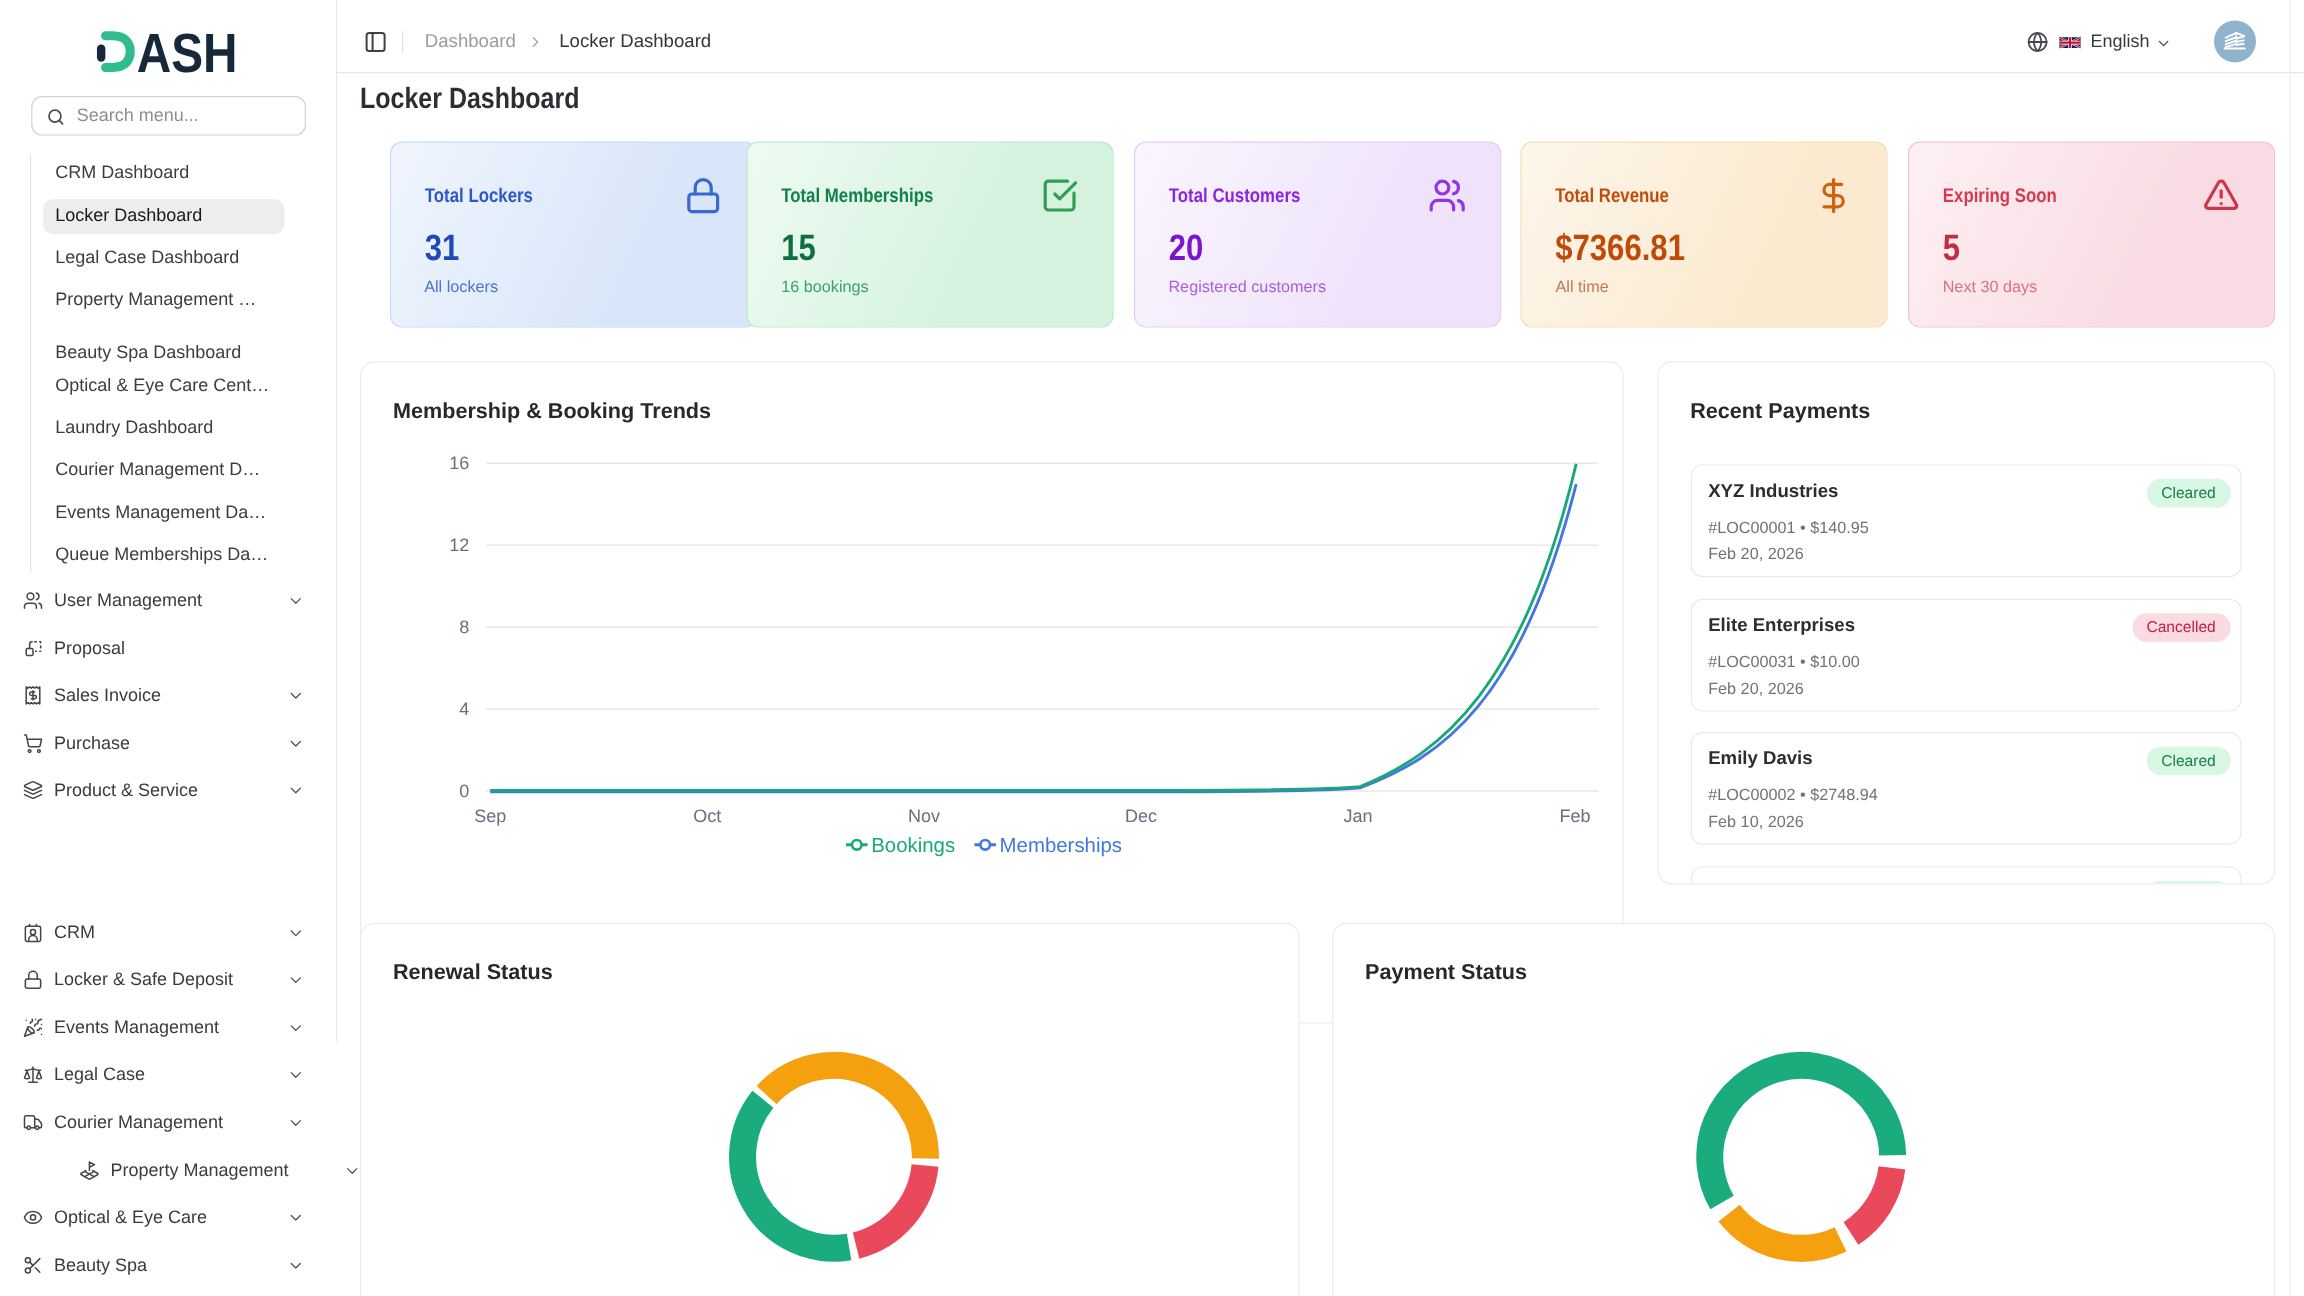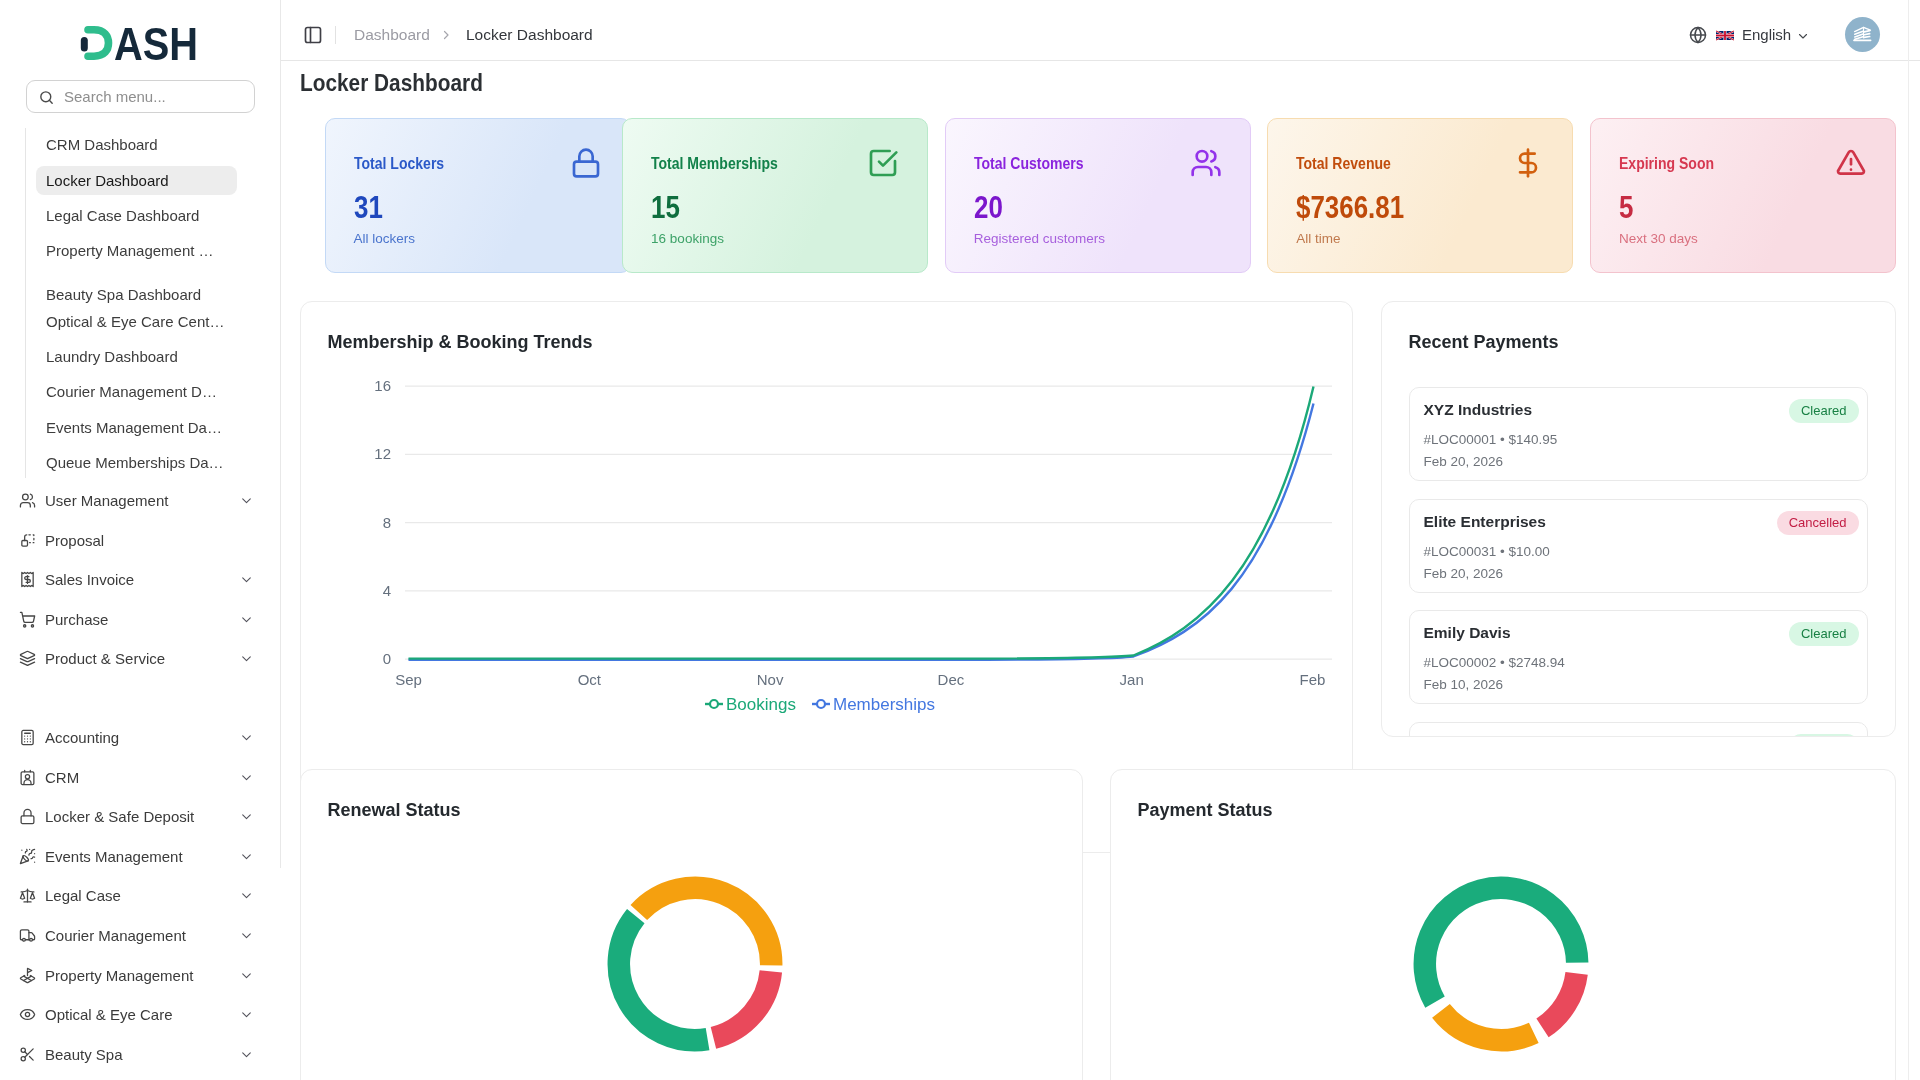--- a/index.html
+++ b/index.html
@@ -114,39 +114,20 @@
       <svg class="mi" width="17" height="17" viewBox="0 0 24 24" fill="none" stroke="#464646" stroke-width="1.8" stroke-linecap="round" stroke-linejoin="round">
         <path d="m12.83 2.18a2 2 0 0 0-1.66 0L2.6 6.08a1 1 0 0 0 0 1.83l8.58 3.91a2 2 0 0 0 1.66 0l8.58-3.9a1 1 0 0 0 0-1.83Z"></path>
         <path d="m22 12.18-9.17 4.16a2 2 0 0 1-1.66 0L2 12.18"></path>
         <path d="m22 17.18-9.17 4.16a2 2 0 0 1-1.66 0L2 17.18"></path>
       </svg>
       <span class="mt">Product &amp; Service</span>
       <svg class="mc" width="13" height="13" viewBox="0 0 24 24" fill="none" stroke="#52525b" stroke-width="2" stroke-linecap="round" stroke-linejoin="round">
         <polyline points="5,9 12,16 19,9"></polyline>
       </svg>
     </div>
-  <div class="menurow" style="top:737.8px;">
-      <svg class="mi" width="17" height="17" viewBox="0 0 24 24" fill="none" stroke="#464646" stroke-width="1.8" stroke-linecap="round" stroke-linejoin="round">
-        <rect x="4" y="2" width="16" height="20" rx="2"></rect>
-        <line x1="8" x2="16" y1="6" y2="6"></line>
-        <line x1="8" y1="10" x2="8" y2="10.01"></line>
-        <line x1="12" y1="10" x2="12" y2="10.01"></line>
-        <line x1="16" y1="10" x2="16" y2="10.01"></line>
-        <line x1="8" y1="14" x2="8" y2="14.01"></line>
-        <line x1="12" y1="14" x2="12" y2="14.01"></line>
-        <line x1="16" y1="14" x2="16" y2="14.01"></line>
-        <line x1="8" y1="18" x2="8" y2="18.01"></line>
-        <line x1="12" y1="18" x2="12" y2="18.01"></line>
-        <line x1="16" y1="18" x2="16" y2="18.01"></line>
-      </svg>
-      <span class="mt">Accounting</span>
-      <svg class="mc" width="13" height="13" viewBox="0 0 24 24" fill="none" stroke="#52525b" stroke-width="2" stroke-linecap="round" stroke-linejoin="round">
-        <polyline points="5,9 12,16 19,9"></polyline>
-      </svg>
-    </div>
   <div class="menurow" style="top:777.3px;">
       <svg class="mi" width="17" height="17" viewBox="0 0 24 24" fill="none" stroke="#464646" stroke-width="1.8" stroke-linecap="round" stroke-linejoin="round">
         <path d="M16 2v2"></path>
         <path d="M8 2v2"></path>
         <circle cx="12" cy="11" r="3"></circle>
         <path d="M7 21v-1a4 4 0 0 1 10 0v1"></path>
         <rect x="3" y="4" width="18" height="18" rx="2"></rect>
       </svg>
       <span class="mt">CRM</span>
       <svg class="mc" width="13" height="13" viewBox="0 0 24 24" fill="none" stroke="#52525b" stroke-width="2" stroke-linecap="round" stroke-linejoin="round">
@@ -199,21 +180,21 @@
         <path d="M15 18H9"></path>
         <path d="M19 18h2a1 1 0 0 0 1-1v-3.65a1 1 0 0 0-.22-.62l-3.48-4.35a1 1 0 0 0-.78-.38H14"></path>
         <circle cx="17" cy="18" r="2"></circle>
         <circle cx="7" cy="18" r="2"></circle>
       </svg>
       <span class="mt">Courier Management</span>
       <svg class="mc" width="13" height="13" viewBox="0 0 24 24" fill="none" stroke="#52525b" stroke-width="2" stroke-linecap="round" stroke-linejoin="round">
         <polyline points="5,9 12,16 19,9"></polyline>
       </svg>
     </div>
-  <div class="menurow" style="top:975.0px;">
+  <div class="menurow" style="top:975.0px;margin-left:47px;">
       <svg class="mi" width="17" height="17" viewBox="0 0 24 24" fill="none" stroke="#464646" stroke-width="1.8" stroke-linecap="round" stroke-linejoin="round">
         <path d="m12 8 6-3-6-3v10"></path>
         <path d="m8 11.99-5.5 3.14a1 1 0 0 0 0 1.74l8.5 4.86a2 2 0 0 0 2 0l8.5-4.86a1 1 0 0 0 0-1.74L16 12"></path>
         <path d="m6.49 12.85 11.02 6.3"></path>
         <path d="M17.51 12.85 6.5 19.15"></path>
       </svg>
       <span class="mt">Property Management</span>
       <svg class="mc" width="13" height="13" viewBox="0 0 24 24" fill="none" stroke="#52525b" stroke-width="2" stroke-linecap="round" stroke-linejoin="round">
         <polyline points="5,9 12,16 19,9"></polyline>
       </svg>

